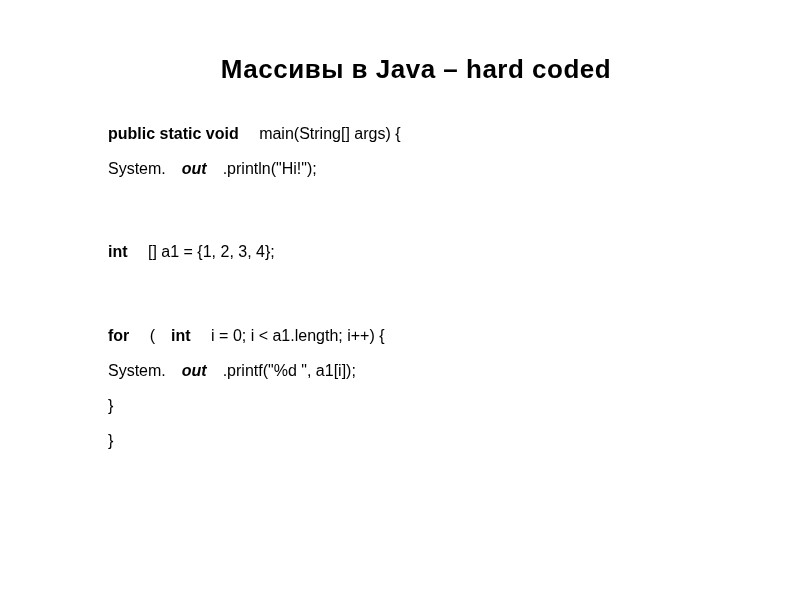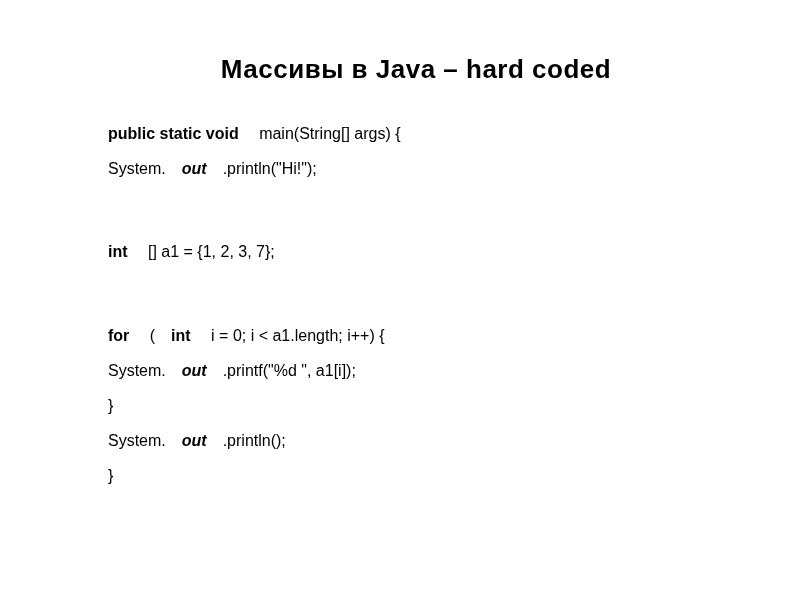--- a/index.html
+++ b/index.html
@@ -48,31 +48,28 @@
 
 <div class="code-container">
   <div class="code-line">
     <span class="bold">public static void</span><span> main(String[] args) {</span>
   </div>
   <div class="code-line">
     <span>System.</span><span class="bold-italic">out</span><span>.println("Hi!");</span>
   </div>
   <div class="blank-line"></div>
   <div class="code-line">
-    <span class="bold">int</span><span> [] a1 = {1, 2, 3, 7};</span>
+    <span class="bold">int</span><span> [] a1 = {1, 2, 3, 4};</span>
   </div>
   <div class="blank-line"></div>
   <div class="code-line">
     <span class="bold">for</span><span> (</span><span class="bold">int</span><span> i = 0; i &lt; a1.length; i++) {</span>
   </div>
   <div class="code-line">
     <span>System.</span><span class="bold-italic">out</span><span>.printf("%d ", a1[i]);</span>
   </div>
   <div class="code-line">
     <span>}</span>
   </div>
   <div class="code-line">
-    <span>System.</span><span class="bold-italic">out</span><span>.println();</span>
-  </div>
-  <div class="code-line">
     <span>}</span>
   </div>
 </div>
 
 </body></html>

